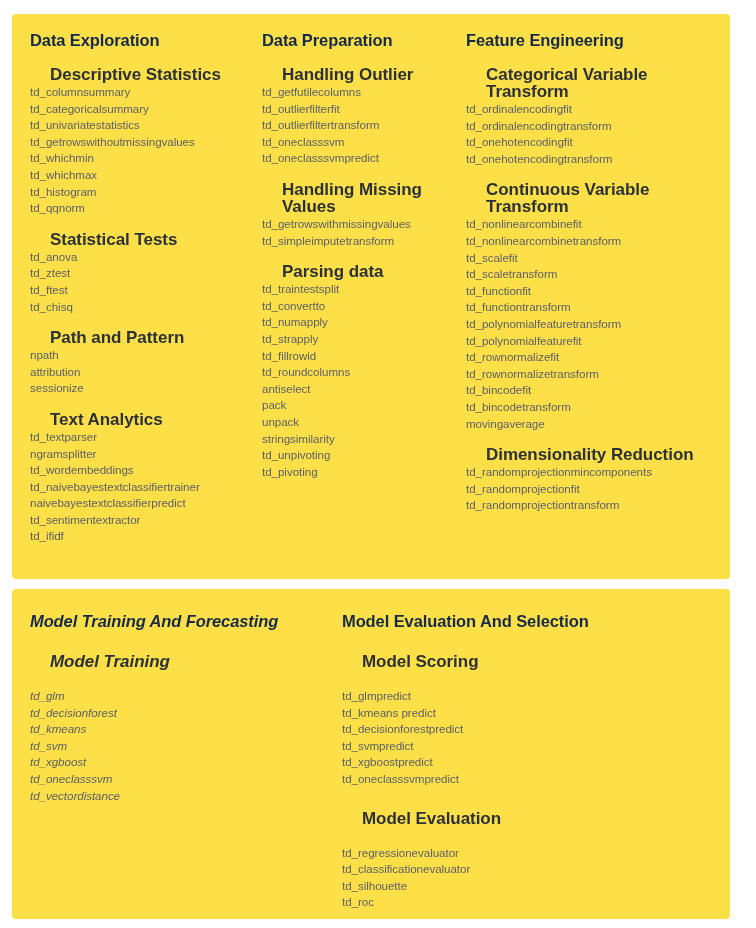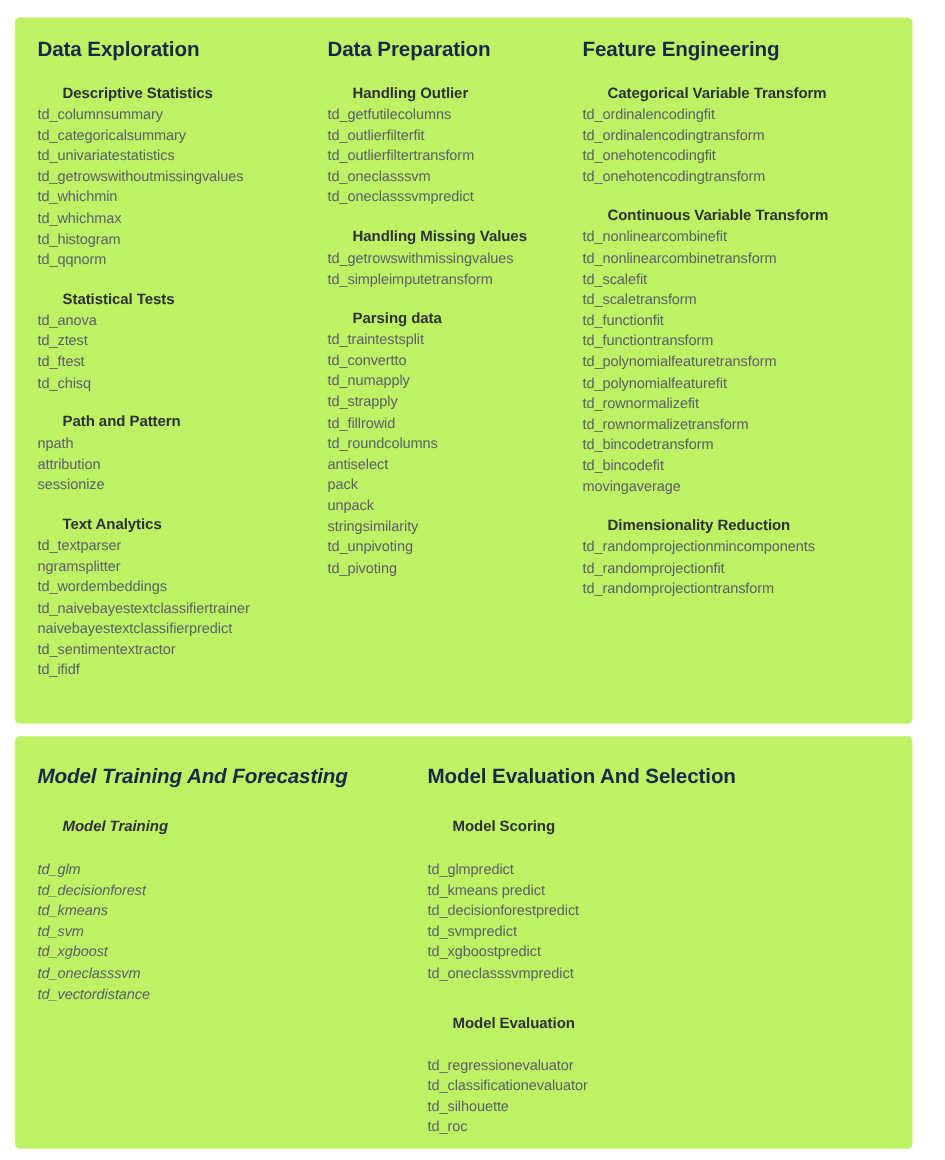--- a/index.html
+++ b/index.html
@@ -15,21 +15,21 @@
     -webkit-font-smoothing: antialiased;
   }
   .page {
     position: relative;
     width: 756px;
     height: 928px;
     box-sizing: border-box;
     padding: 14px 26px 12px 12px;
   }
   .card {
-    background: #bef264;
+    background: #fde047;
     border-radius: 4px;
     box-sizing: border-box;
   }
   .card-top {
     padding: 16px 18px 20px 18px;
     height: 565px;
   }
   .card-bottom {
     margin-top: 10px;
     padding: 22px 18px 18px 18px;
@@ -52,21 +52,21 @@
     letter-spacing: -0.1px;
     line-height: 20px;
     margin: 0 0 16px 0;
   }
   .group {
     margin-bottom: 14px;
   }
   .group:last-child { margin-bottom: 0; }
   .group-title {
     color: #2c3038;
-    font-size: 12px;
+    font-size: 17px;
     font-weight: bold;
     line-height: 17px;
     margin: 0 0 1px 0;
     letter-spacing: -0.05px;
     padding-left: 20px;
   }
   .fn-list {
     list-style: none;
     margin: 0;
     padding: 0;
@@ -201,22 +201,22 @@
             <li class="fn-item">td_nonlinearcombinefit</li>
             <li class="fn-item">td_nonlinearcombinetransform</li>
             <li class="fn-item">td_scalefit</li>
             <li class="fn-item">td_scaletransform</li>
             <li class="fn-item">td_functionfit</li>
             <li class="fn-item">td_functiontransform</li>
             <li class="fn-item">td_polynomialfeaturetransform</li>
             <li class="fn-item">td_polynomialfeaturefit</li>
             <li class="fn-item">td_rownormalizefit</li>
             <li class="fn-item">td_rownormalizetransform</li>
+            <li class="fn-item">td_bincodefit</li>
             <li class="fn-item">td_bincodetransform</li>
-            <li class="fn-item">td_bincodefit</li>
             <li class="fn-item">movingaverage</li>
           </ul>
         </div>
 
         <div class="group">
           <h3 class="group-title">Dimensionality Reduction</h3>
           <ul class="fn-list">
             <li class="fn-item">td_randomprojectionmincomponents</li>
             <li class="fn-item">td_randomprojectionfit</li>
             <li class="fn-item">td_randomprojectiontransform</li>

